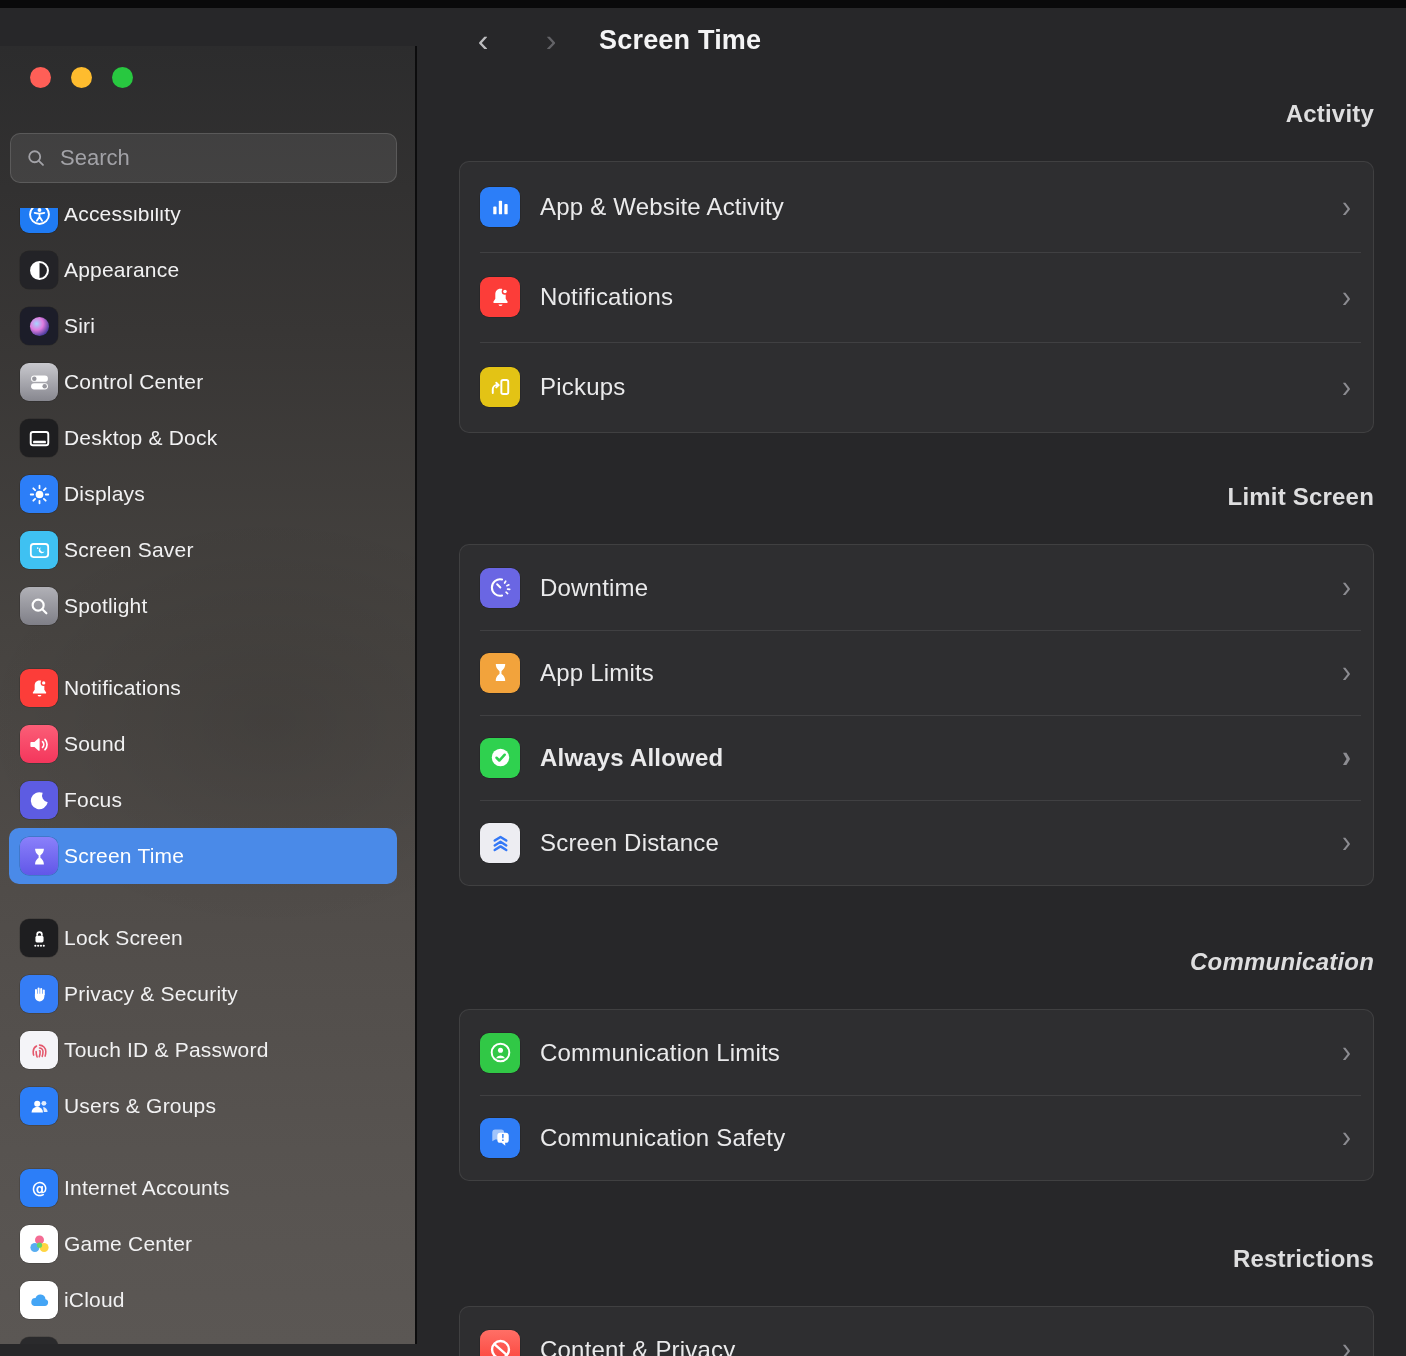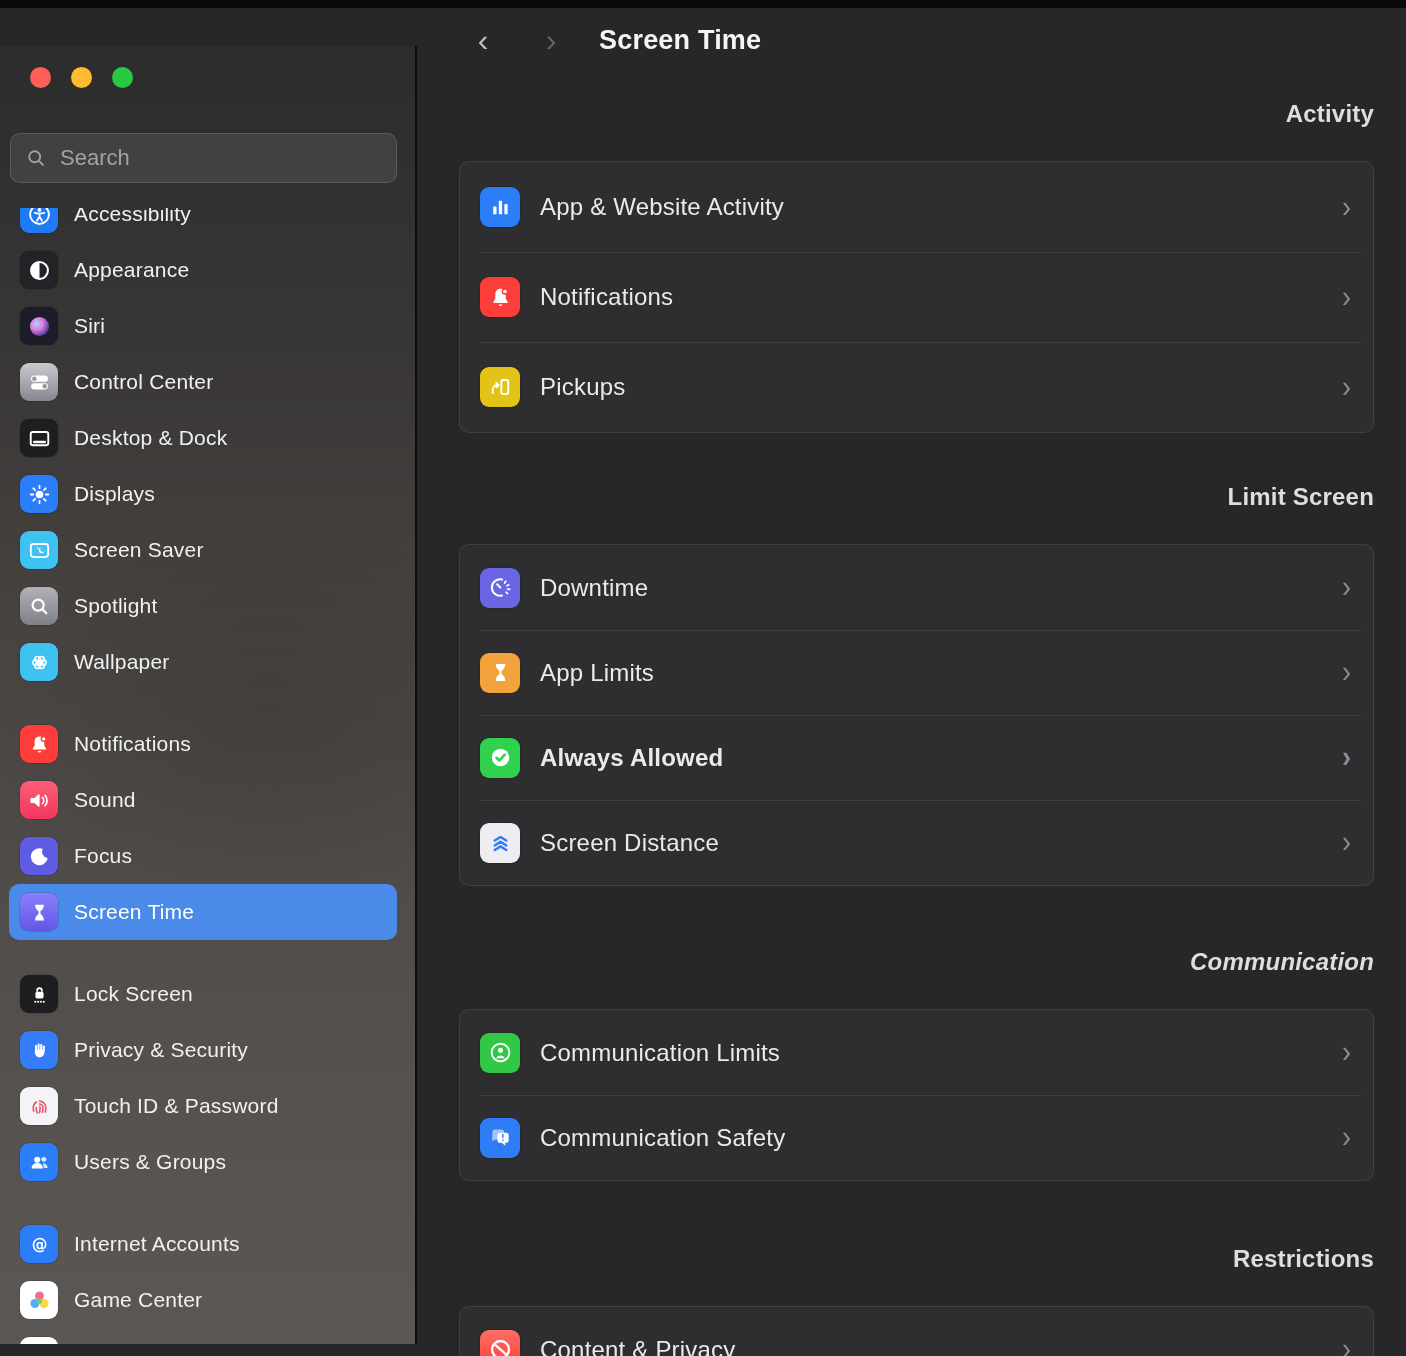--- a/index.html
+++ b/index.html
@@ -31,21 +31,21 @@
   .search svg{flex:0 0 auto;}
   .search input{
     flex:1;background:transparent;border:none;outline:none;
     font-family:inherit;font-size:22px;color:#e8e8e8;
   }
   .search input::placeholder{color:#a2a2a7;}
   .side-list{position:absolute;top:162px;left:0;right:0;bottom:0;overflow:hidden;}
   .side-group{margin-bottom:26px;}
   .side-group:first-child{margin-top:-22px;}
   .side-item{
-    height:56px;display:flex;align-items:center;gap:16px;
+    height:56px;display:flex;align-items:center;gap:6px;
     margin:0 18px 0 9px;padding:0 0 0 11px;border-radius:10px;cursor:default;
   }
   .side-item .label{font-size:21px;color:#f1f1f2;letter-spacing:.2px;white-space:nowrap;}
   .side-item.selected{background:var(--accent);}
   .side-item.selected .label{color:#fff;}
   .tile{
     width:38px;height:38px;border-radius:9px;flex:0 0 auto;
     display:flex;align-items:center;justify-content:center;
     box-shadow:0 0 0 0.5px rgba(0,0,0,0.25);
   }
@@ -168,35 +168,20 @@
         </div>
         <div class="side-item">
           <span class="tile" style="background:linear-gradient(180deg,#b1b1b7,#7f7f87)">
             <svg viewBox="0 0 24 24">
               <circle cx="10.8" cy="10.8" r="4.9" fill="none" stroke="#fff" stroke-width="1.9"></circle>
               <path d="M14.5 14.5 L18.1 18.1" stroke="#fff" stroke-width="1.9" stroke-linecap="round"></path>
             </svg>
           </span>
           <span class="label">Spotlight</span>
         </div>
-        <div class="side-item">
-          <span class="tile" style="background:#3fc1f2">
-            <svg viewBox="0 0 24 24">
-              <g fill="none" stroke="#fff" stroke-width="1.3">
-                <circle cx="15.4" cy="12" r="2.5"></circle>
-                <circle cx="13.7" cy="14.9" r="2.5"></circle>
-                <circle cx="10.3" cy="14.9" r="2.5"></circle>
-                <circle cx="8.6" cy="12" r="2.5"></circle>
-                <circle cx="10.3" cy="9.1" r="2.5"></circle>
-                <circle cx="13.7" cy="9.1" r="2.5"></circle>
-              </g>
-            </svg>
-          </span>
-          <span class="label">Wallpaper</span>
-        </div>
       </div>
       <div class="side-group">
         <div class="side-item">
           <span class="tile" style="background:#fc3d39">
             <svg viewBox="0 0 24 24">
               <path d="M12 4.8 c-2.9 0 -4.3 2 -4.3 4.8 V13 l-1.6 2.6 c-.2 .4 .1 .9 .5 .9 h10.8 c.4 0 .7 -.5 .5 -.9 L16.3 13 V9.6 c0 -2.8 -1.4 -4.8 -4.3 -4.8 Z" fill="#fff"></path>
               <path d="M10.3 17.7 a1.75 1.75 0 0 0 3.4 0 Z" fill="#fff"></path>
               <circle cx="15.7" cy="7" r="2.7" fill="#fc3d39"></circle>
               <circle cx="15.7" cy="7" r="1.5" fill="#fff"></circle>
             </svg>

